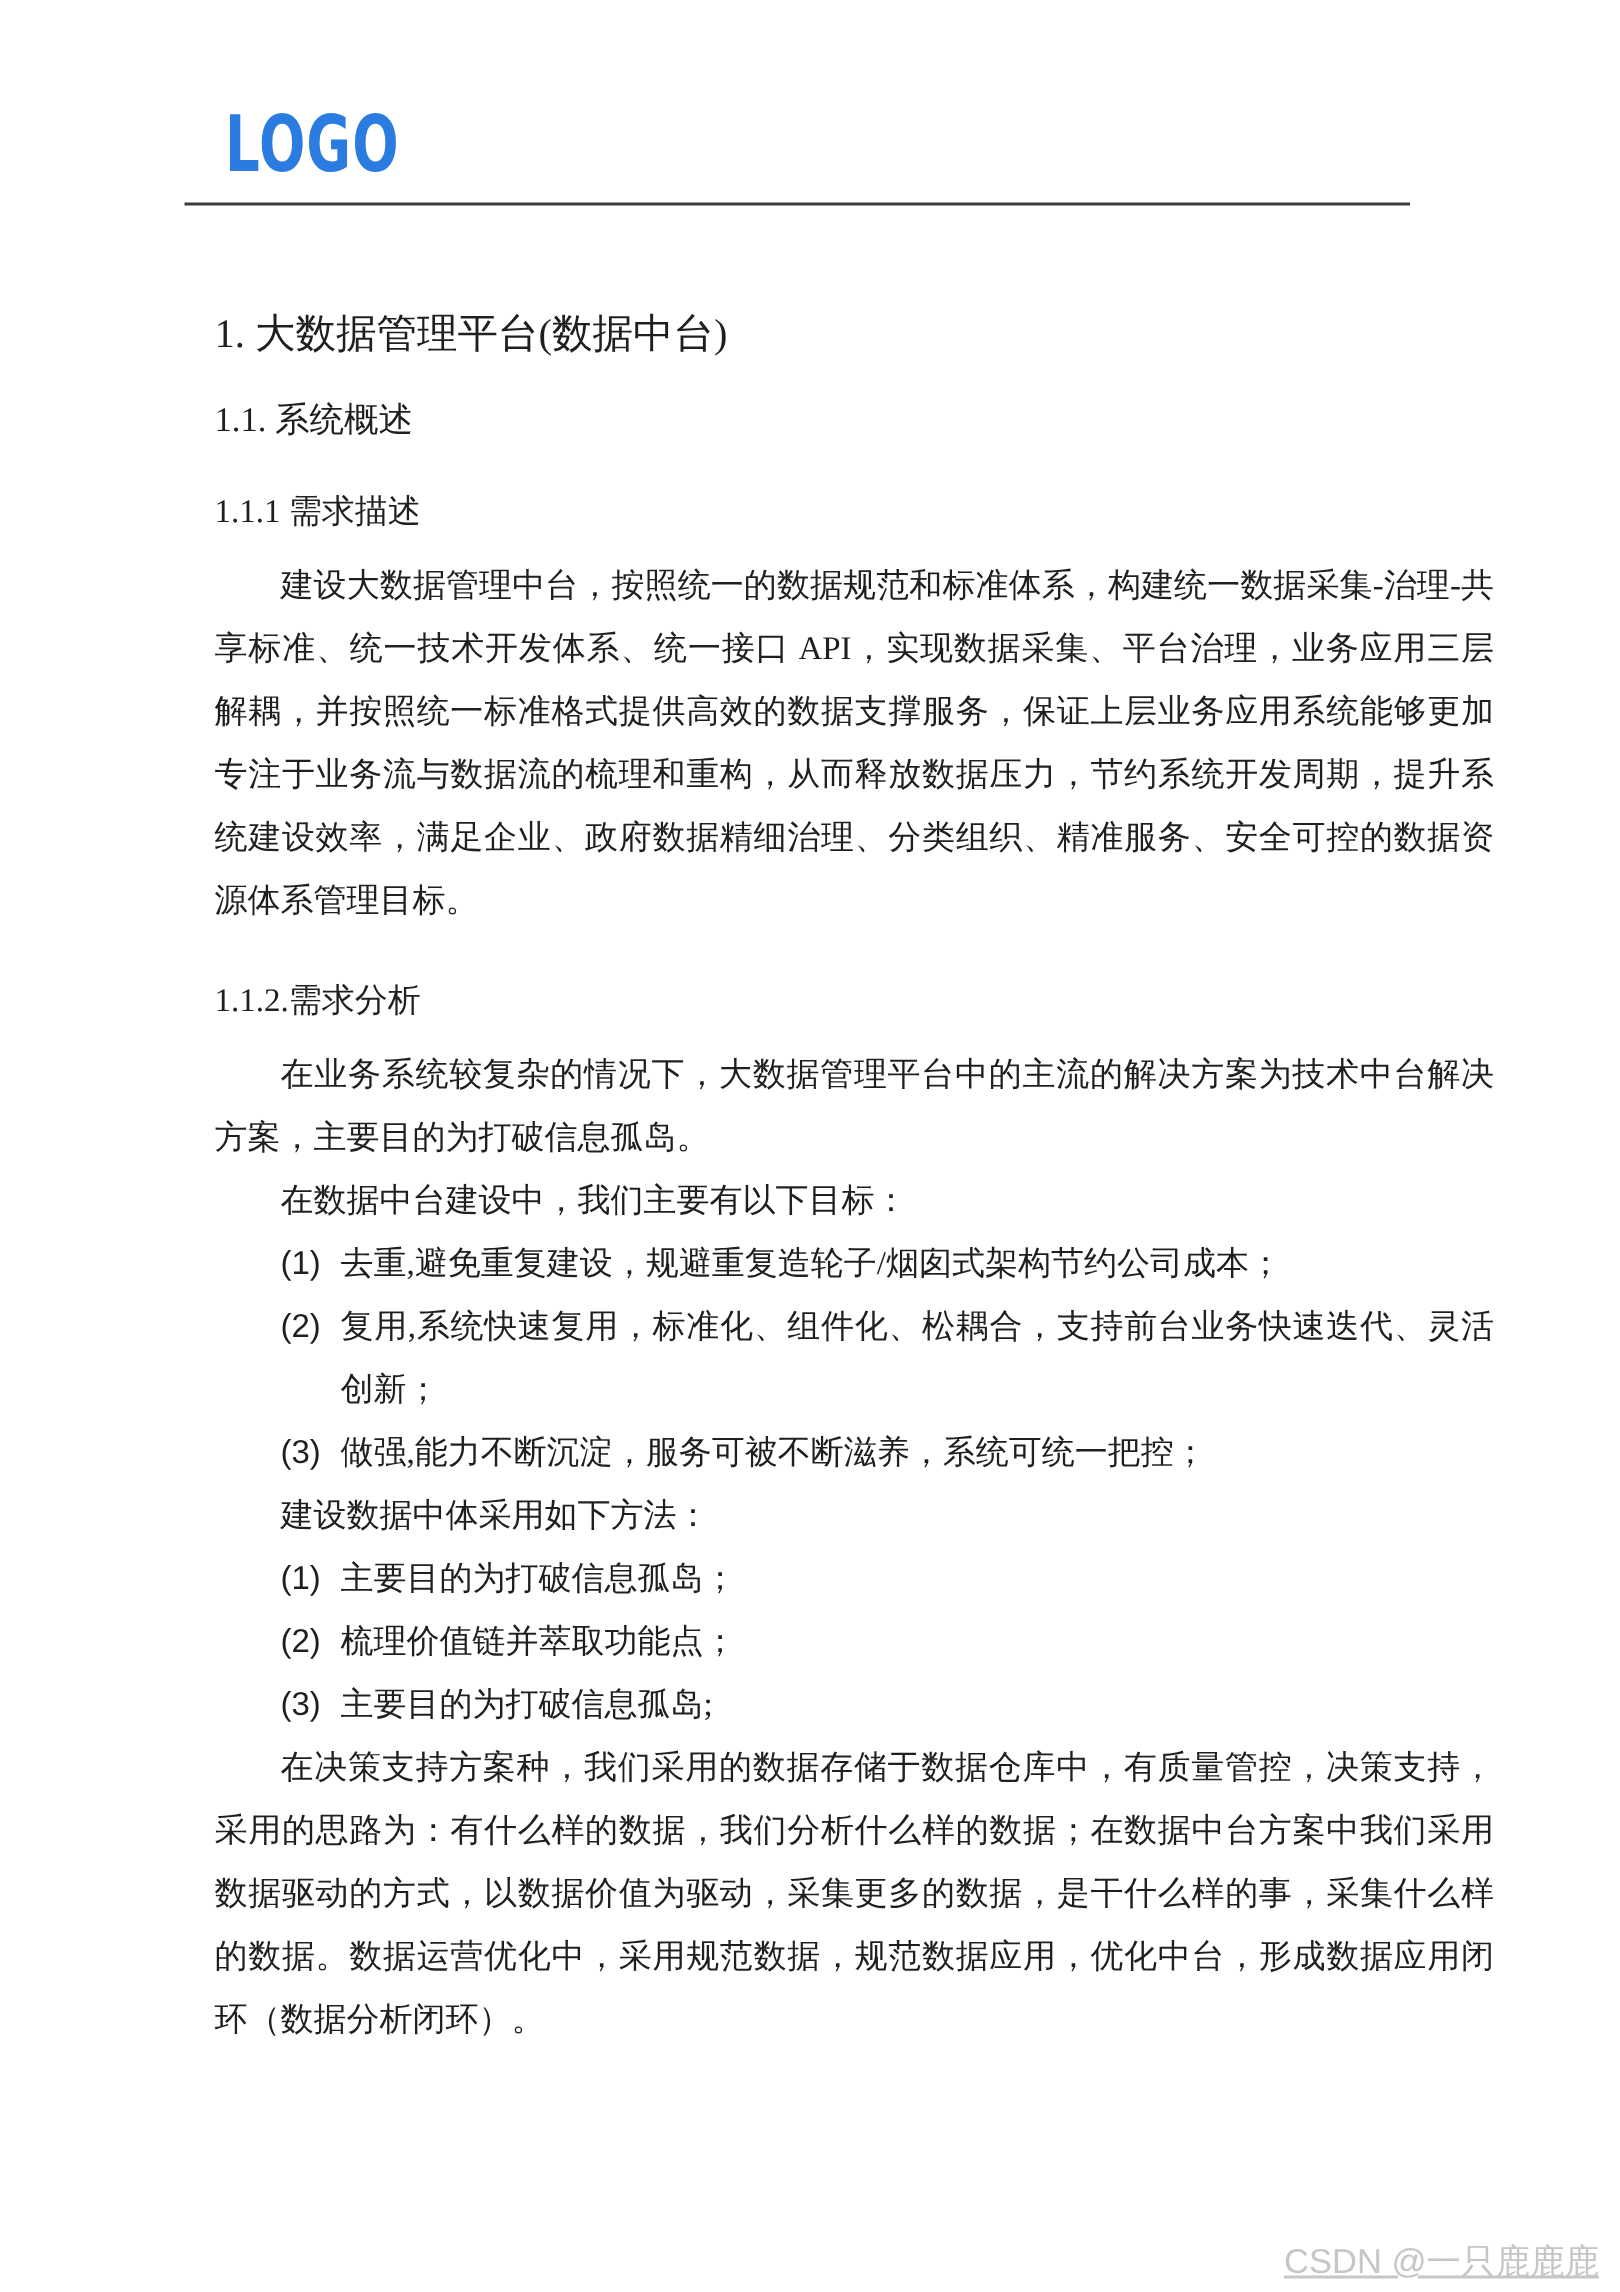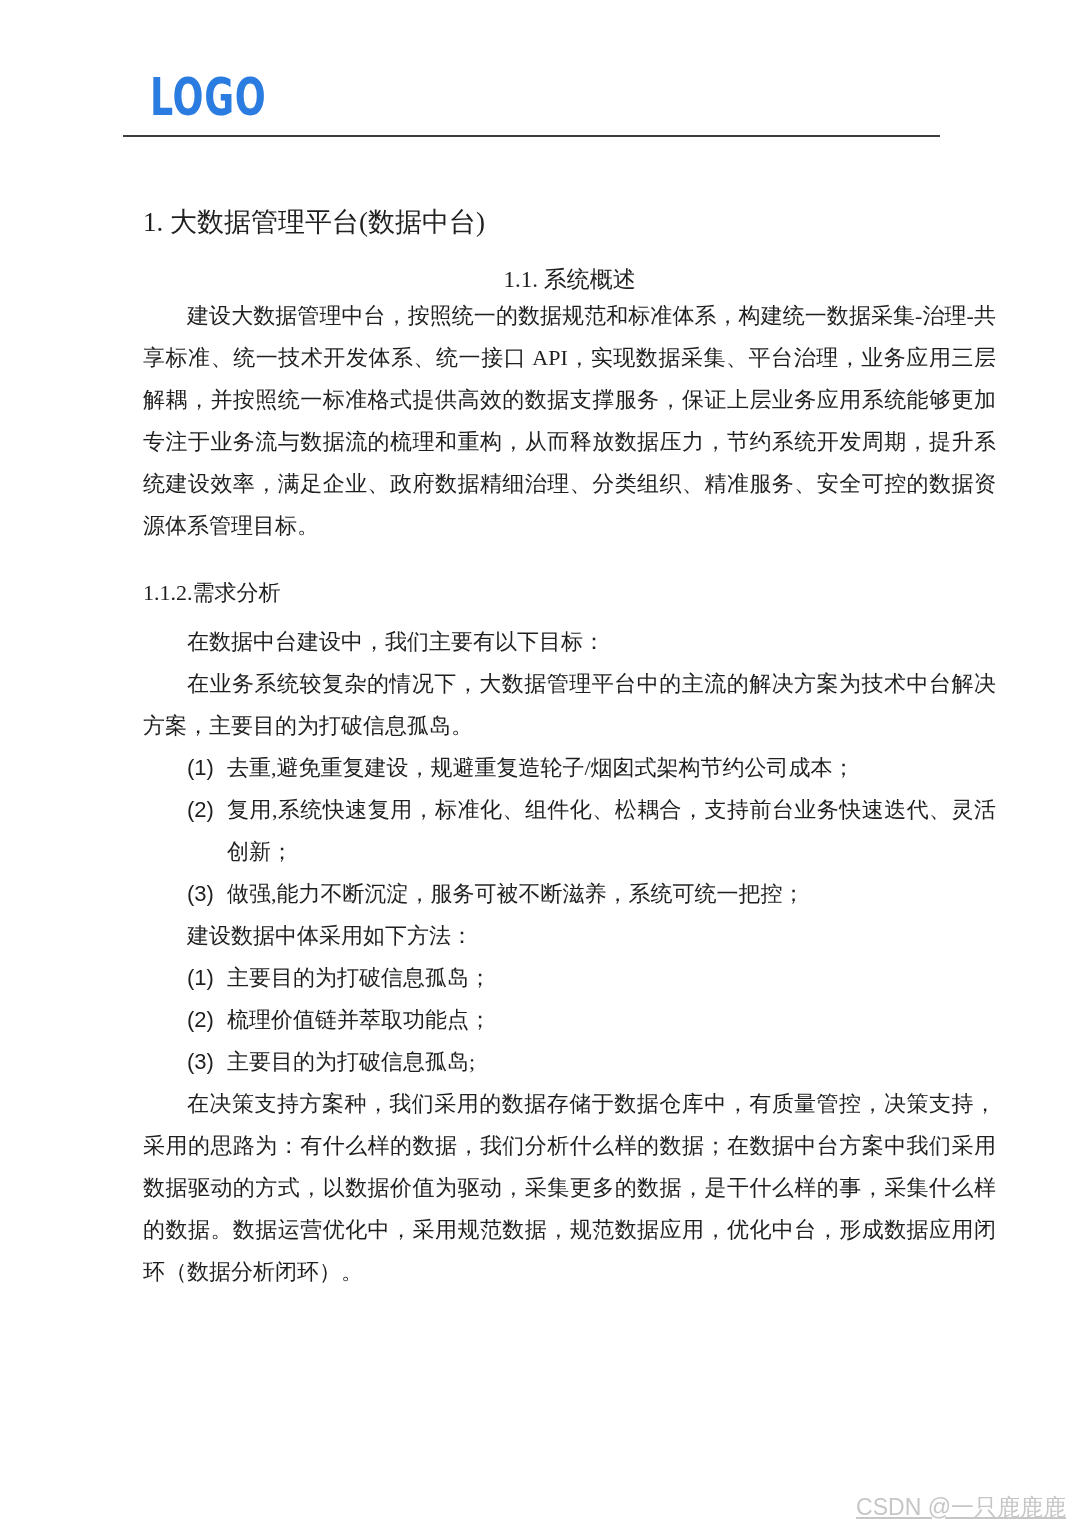--- a/index.html
+++ b/index.html
@@ -48,21 +48,21 @@
     font-weight: 400;
     line-height: 38px;
     margin: 66px 0 0 0;
     text-align: left;
   }
   .content h2 {
     font-size: 23px;
     font-weight: 400;
     line-height: 30px;
     margin: 24px 0 0 0;
-    text-align: center;
+    text-align: left;
   }
   .content h3 {
     font-size: 22px;
     font-weight: 400;
     line-height: 28px;
     margin: 32px 0 0 0;
     text-align: left;
   }
   .content p {
     margin: 0;
@@ -104,28 +104,29 @@
     <div class="logo" style="color: rgb(43, 124, 224);">LOGO</div>
     <div class="rule" style="background-color: rgb(61, 61, 61);"></div>
   </header>
 
   <main class="content">
 
     <h1>1. 大数据管理平台(数据中台)</h1>
 
     <h2>1.1. 系统概述</h2>
 
+    <h3>1.1.1 需求描述</h3>
 
     <p>建设大数据管理中台，按照统一的数据规范和标准体系，构建统一数据采集-治理-共享标准、统一技术开发体系、统一接口 API，实现数据采集、平台治理，业务应用三层解耦，并按照统一标准格式提供高效的数据支撑服务，保证上层业务应用系统能够更加专注于业务流与数据流的梳理和重构，从而释放数据压力，节约系统开发周期，提升系统建设效率，满足企业、政府数据精细治理、分类组织、精准服务、安全可控的数据资源体系管理目标。</p>
 
     <h3>1.1.2.需求分析</h3>
 
+    <p>在业务系统较复杂的情况下，大数据管理平台中的主流的解决方案为技术中台解决方案，主要目的为打破信息孤岛。</p>
+
     <p>在数据中台建设中，我们主要有以下目标：</p>
-
-    <p>在业务系统较复杂的情况下，大数据管理平台中的主流的解决方案为技术中台解决方案，主要目的为打破信息孤岛。</p>
 
     <div class="num-list">
       <div class="num-item">
         <span class="num-marker">(1)</span>
         <span>去重,避免重复建设，规避重复造轮子/烟囱式架构节约公司成本；</span>
       </div>
       <div class="num-item">
         <span class="num-marker">(2)</span>
         <span>复用,系统快速复用，标准化、组件化、松耦合，支持前台业务快速迭代、灵活创新；</span>
       </div>

